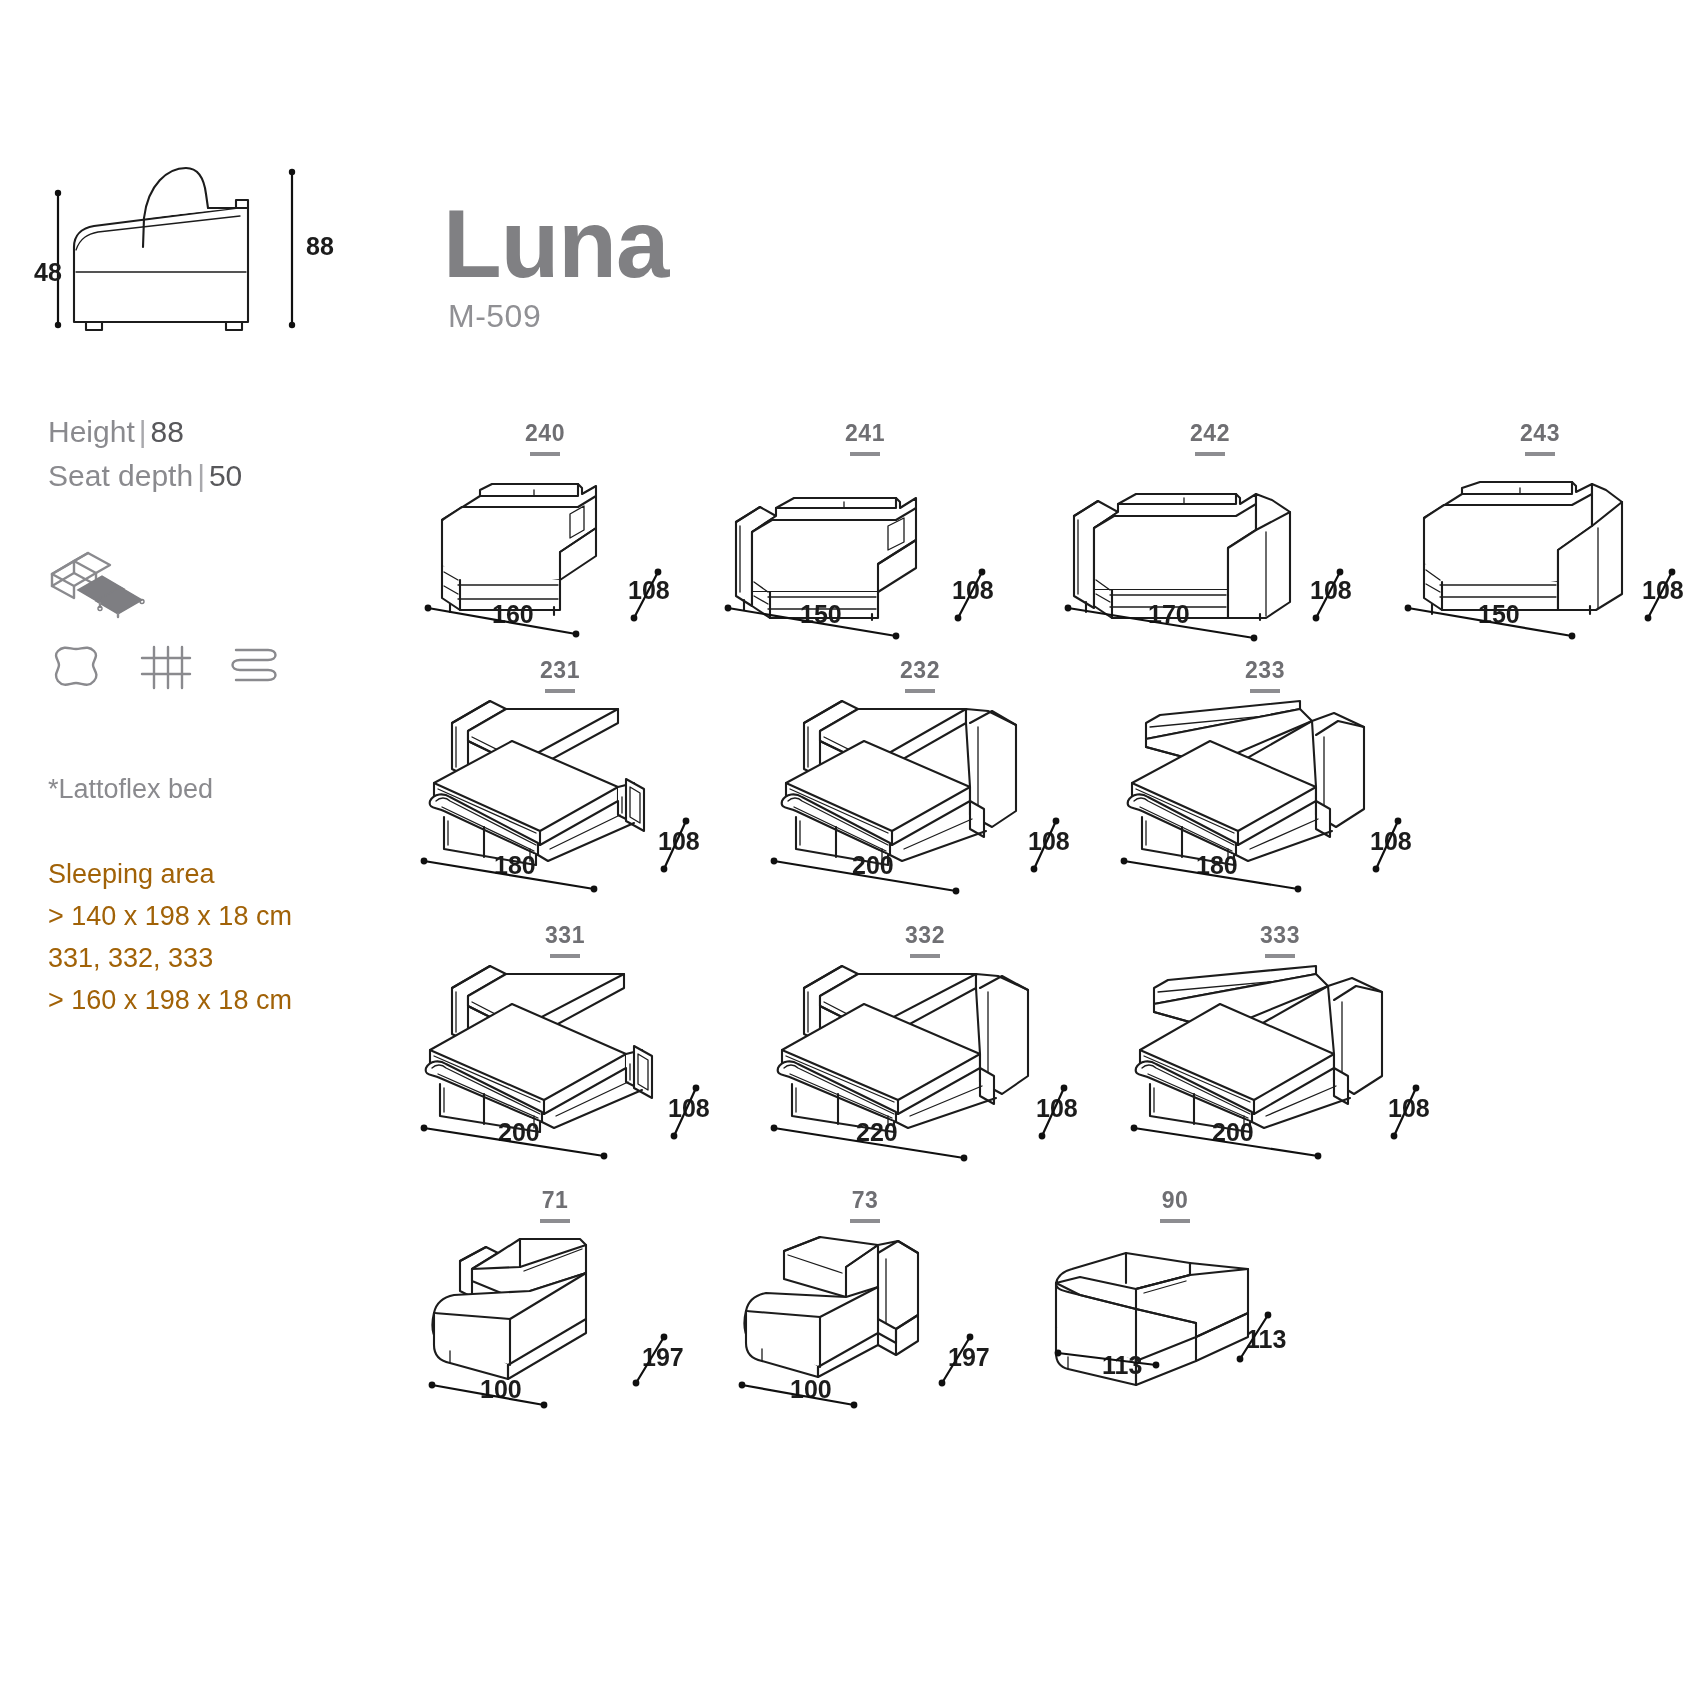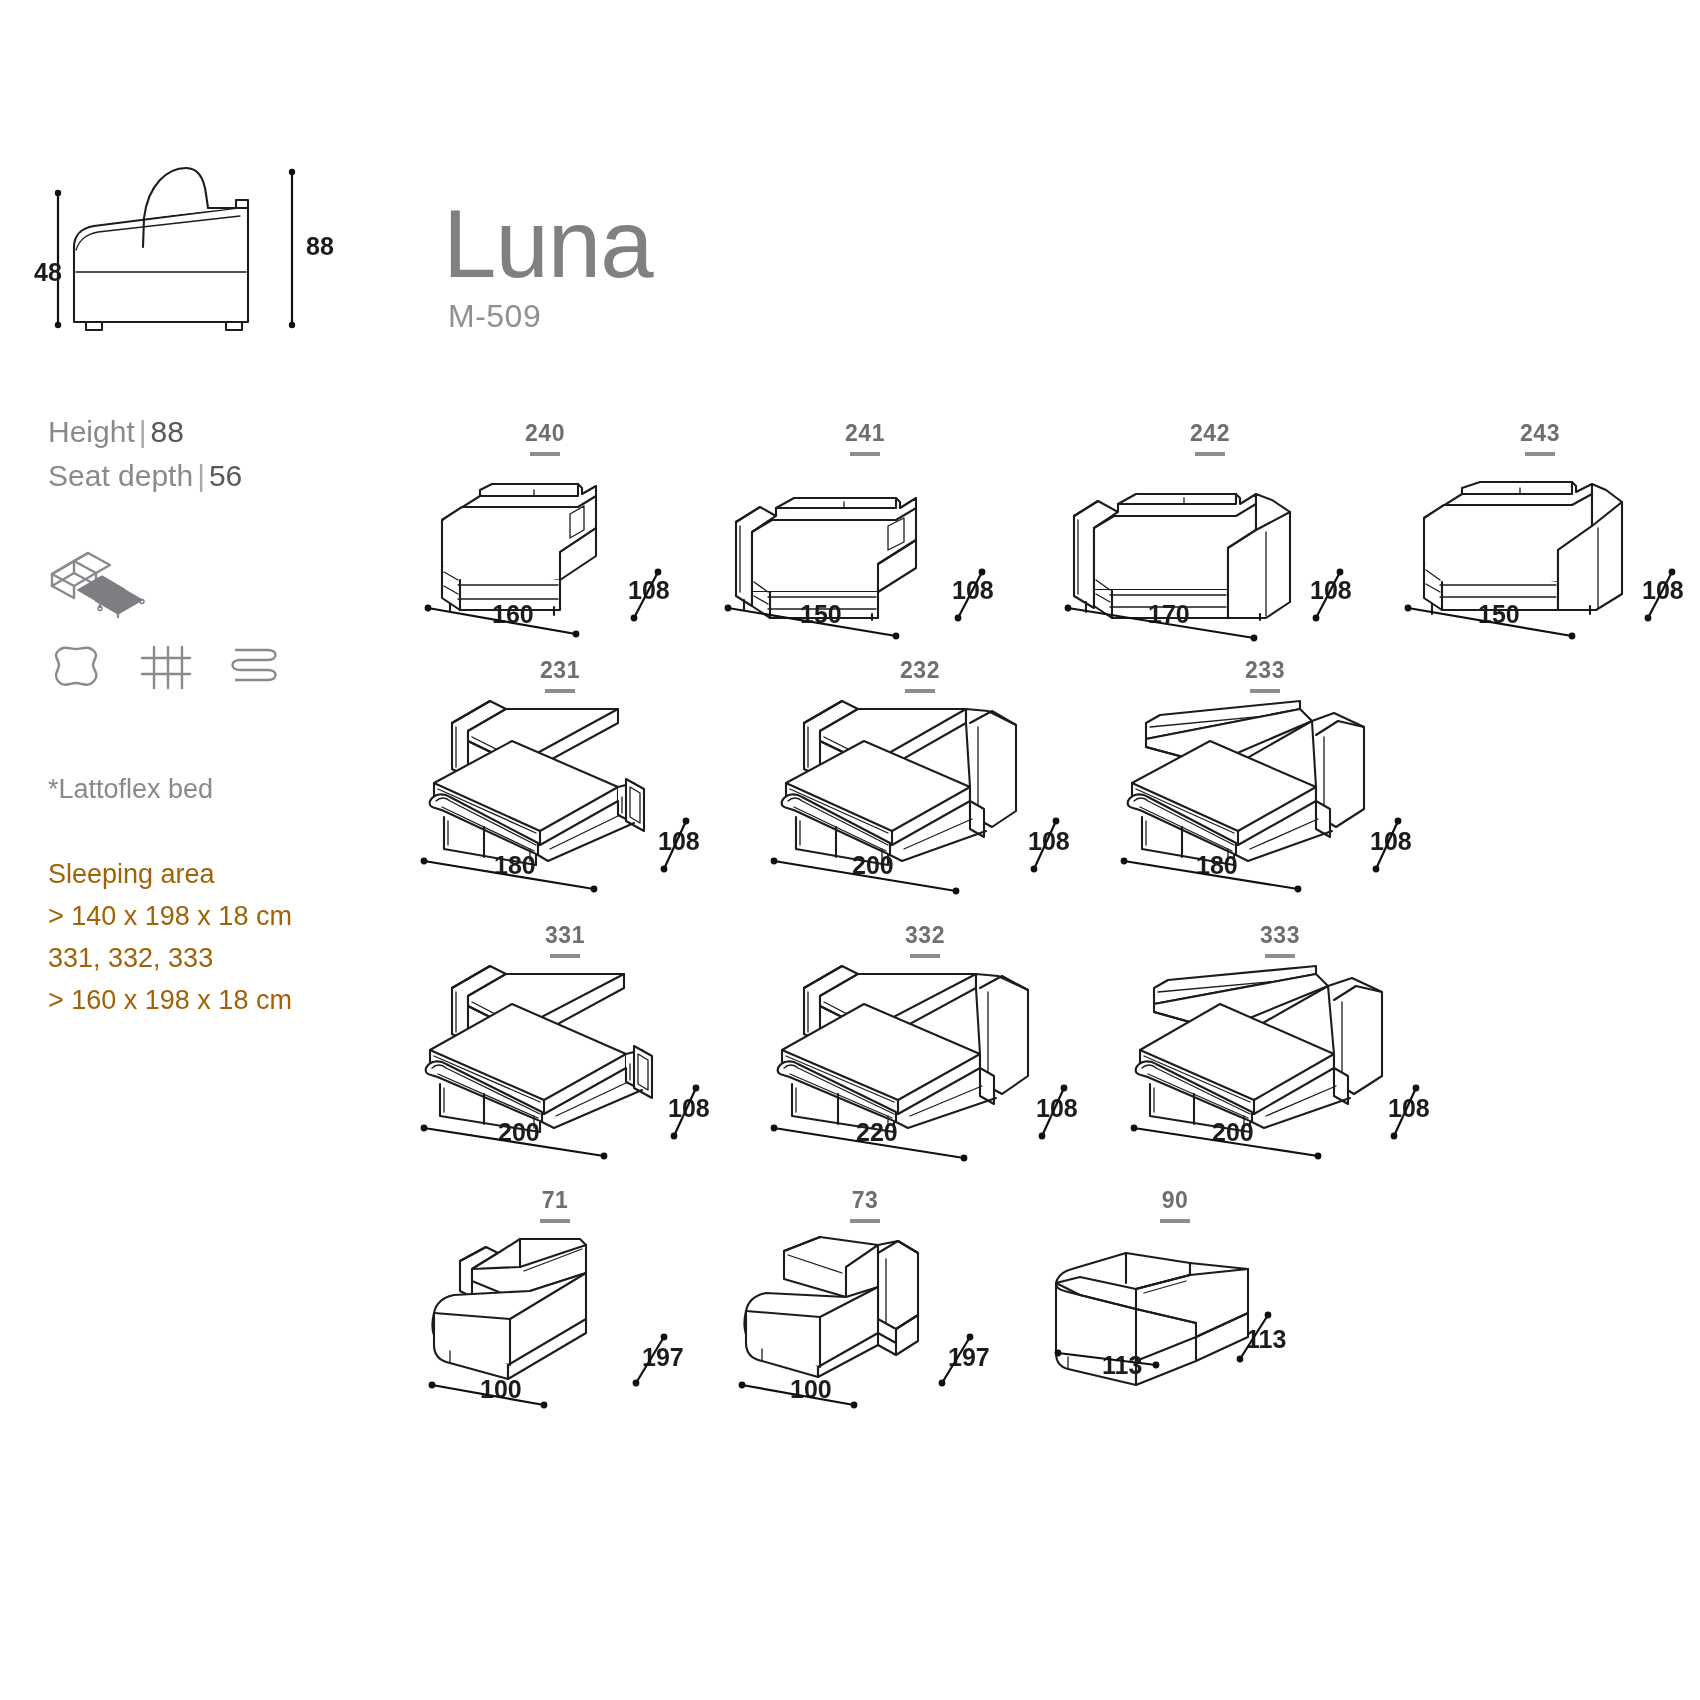--- a/index.html
+++ b/index.html
@@ -22,21 +22,21 @@
     left: 40px;
     top: 150px;
     width: 340px;
     height: 220px;
   }
   #product-title {
     position: absolute;
     left: 443px;
     top: 196px;
     font-size: 96px;
-    font-weight: normal;
+    font-weight: bold;
     color: #808083;
     letter-spacing: -1px;
     line-height: 1;
   }
   #product-code {
     position: absolute;
     left: 448px;
     top: 298px;
     font-size: 32px;
     font-weight: normal;
@@ -190,21 +190,21 @@
 
 <div id="product-title">Luna</div>
 <div id="product-code">M-509</div>
 
 <div id="sidebar">
 
   <div class="spec-line">
     <span>Height</span><span class="spec-sep">|</span><span class="spec-value">88</span>
   </div>
   <div class="spec-line">
-    <span>Seat depth</span><span class="spec-sep">|</span><span class="spec-value">56</span>
+    <span>Seat depth</span><span class="spec-sep">|</span><span class="spec-value">50</span>
   </div>
 
   <div id="sofa-bed-icon">
     <svg width="100" height="74" viewBox="0 0 100 74">
 
       <path class="ln-g" d="M4 42 L4 30 L26 17 L26 29 Z"></path>
       <path class="ln-g" d="M4 30 L18 22 L40 9 L26 17 Z"></path>
       <path class="ln-g" d="M26 17 L40 9 L62 21 L48 29 Z" fill="#ffffff"></path>
       <path class="ln-g" d="M26 29 L48 41 L48 29"></path>
       <path class="ln-g" d="M4 42 L26 54 L26 42 L4 30"></path>

